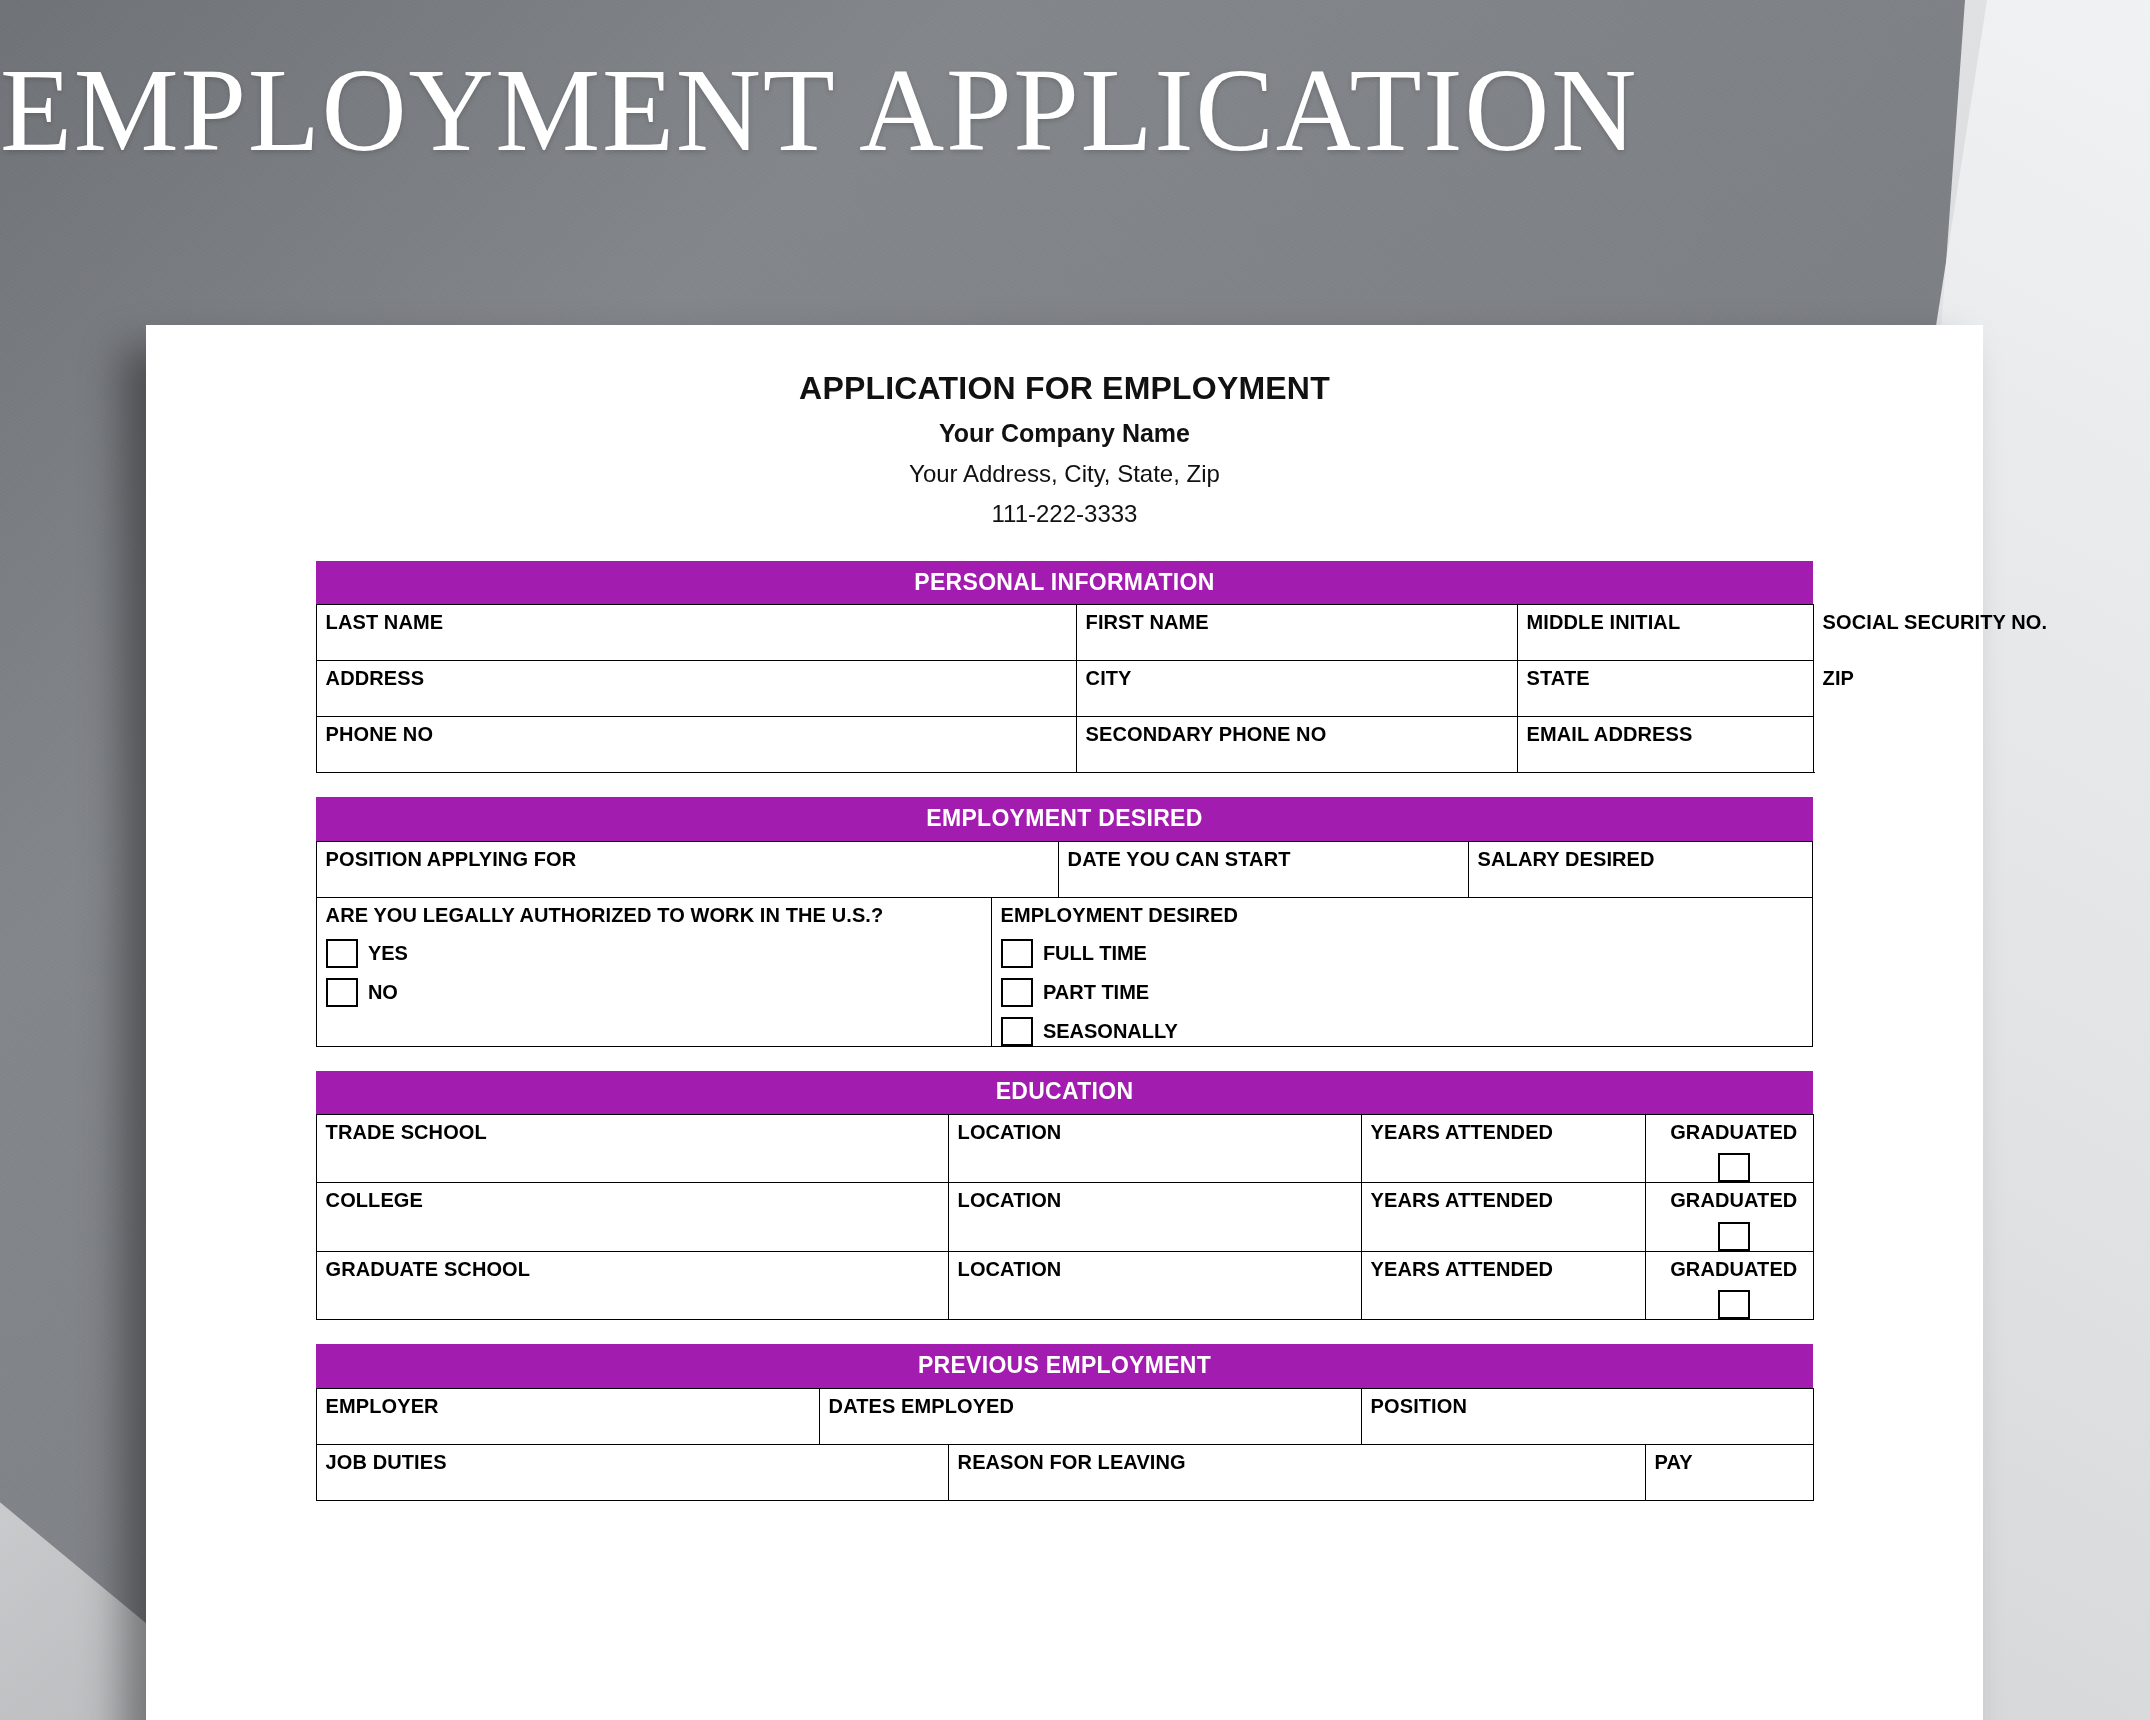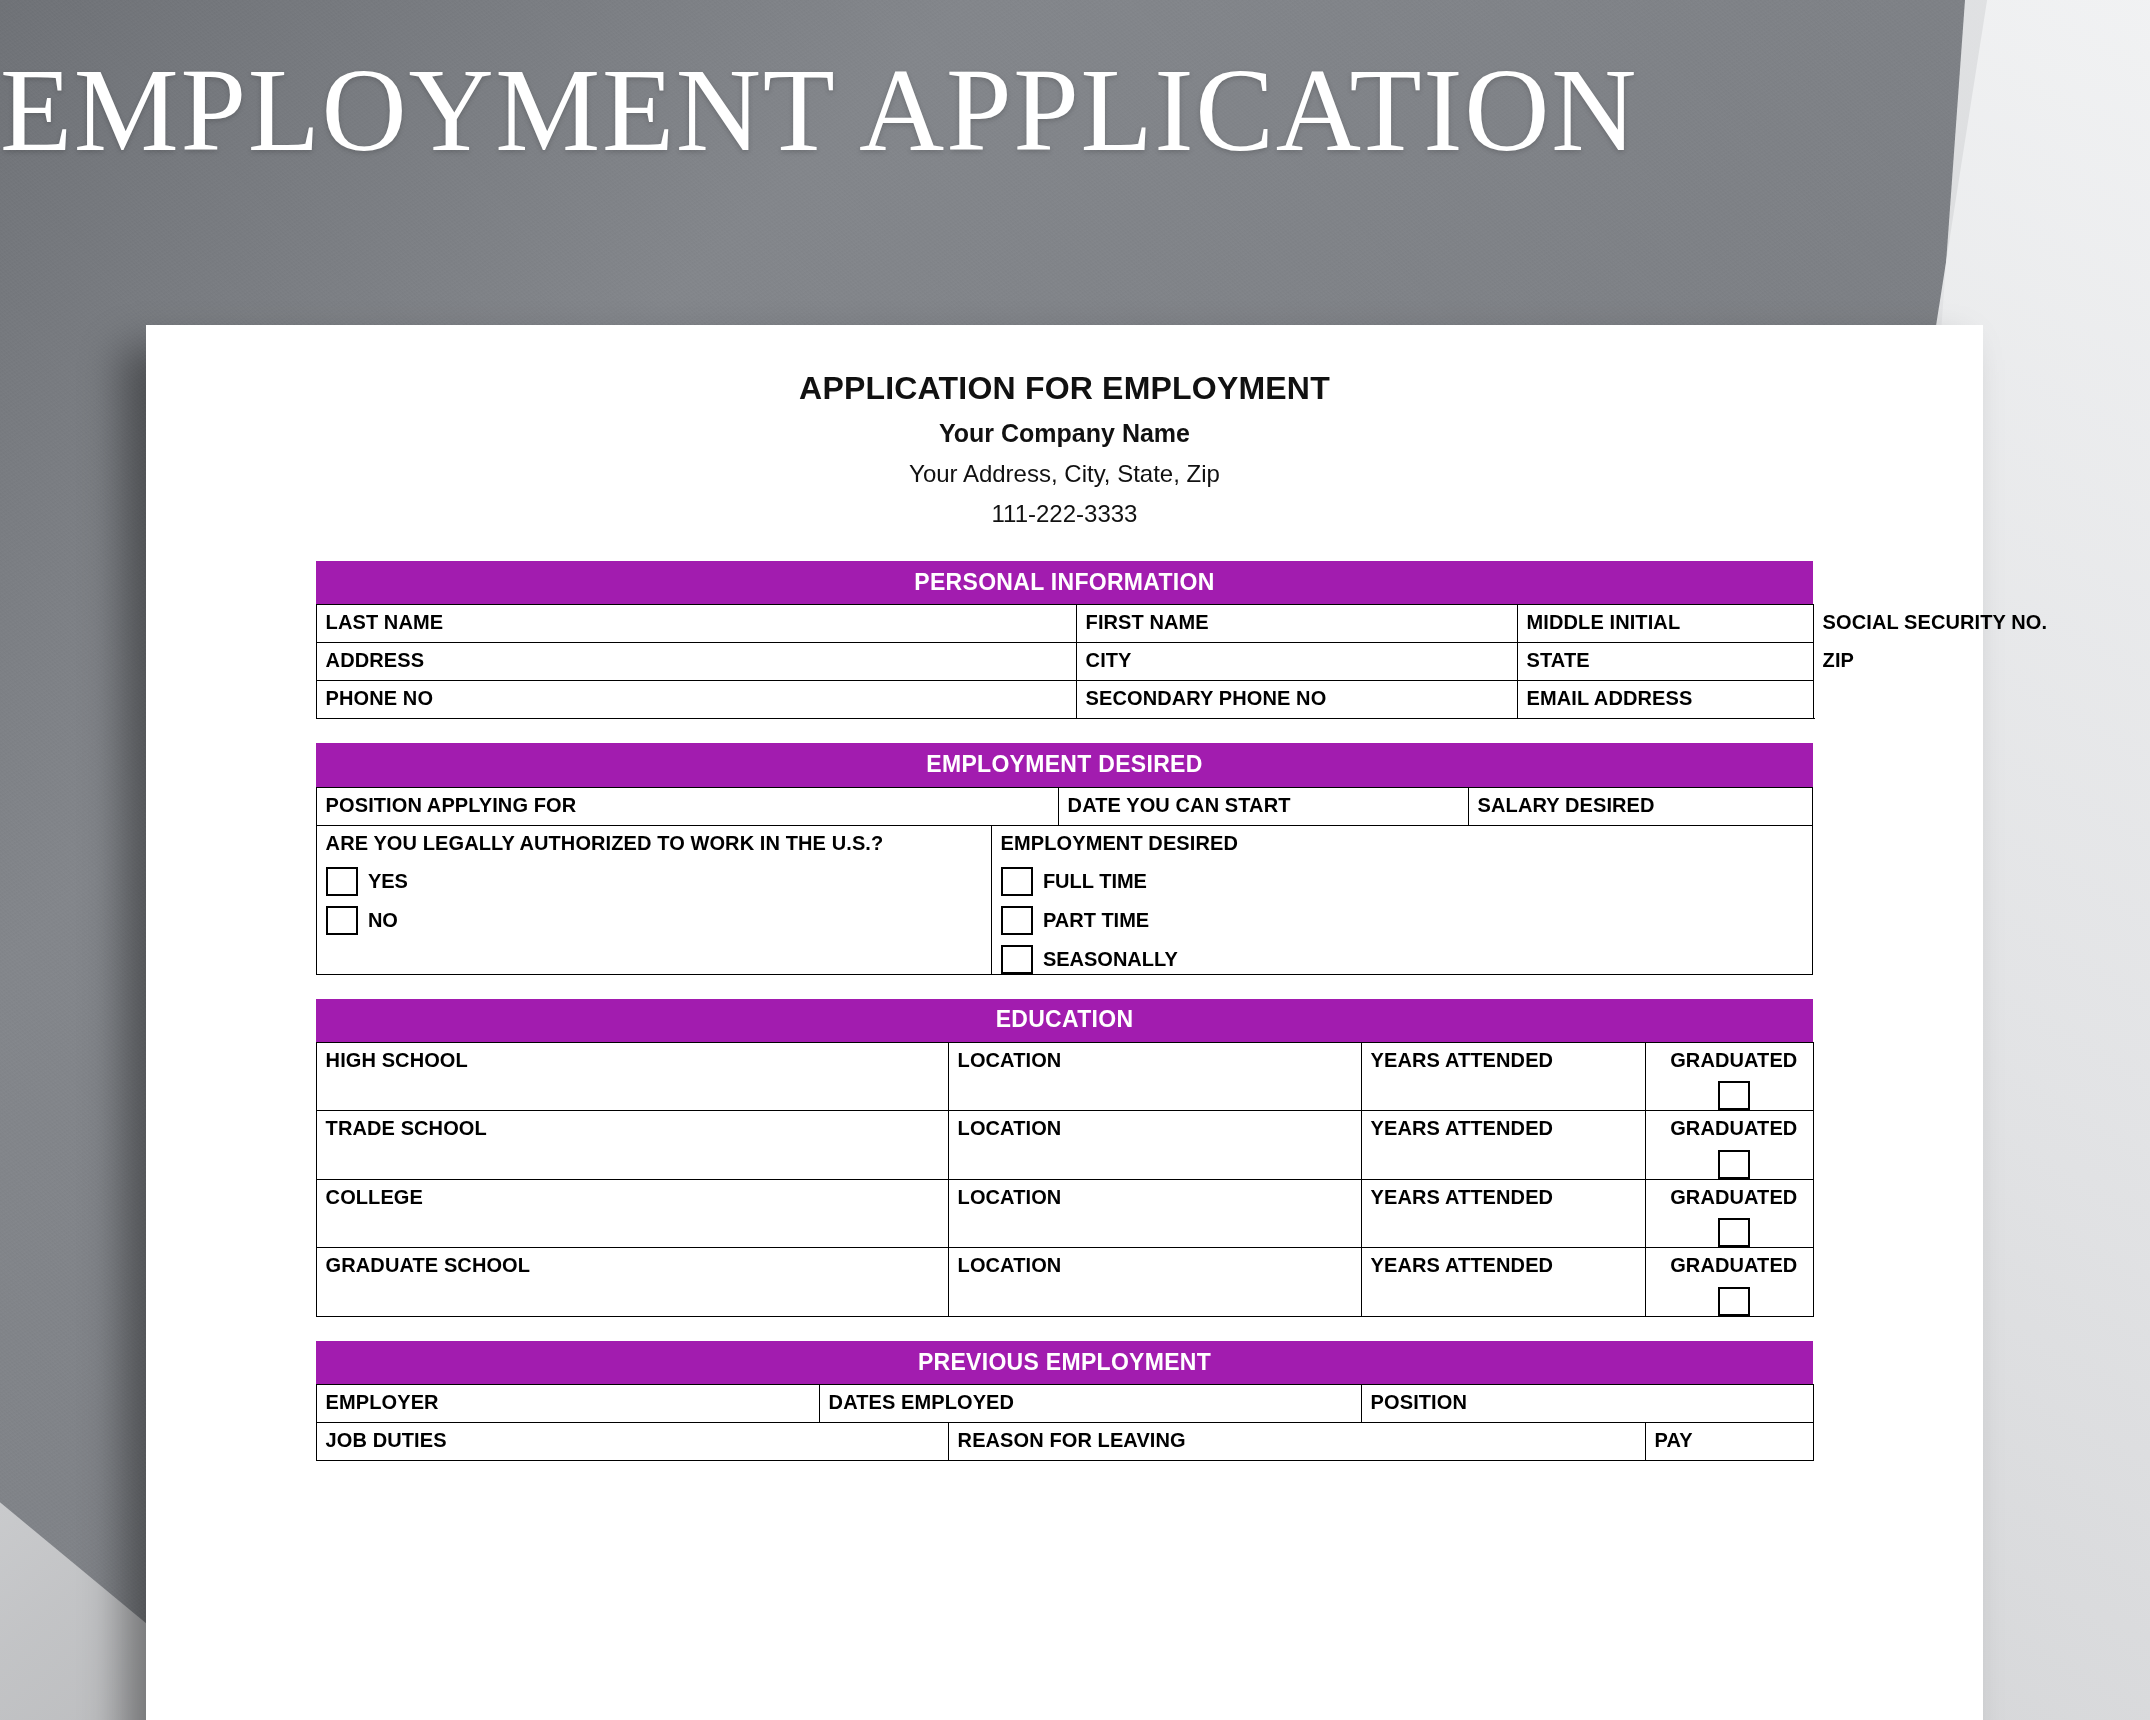--- a/index.html
+++ b/index.html
@@ -166,21 +166,21 @@
 
   table.grid {
     border-collapse: collapse;
     width: 100%;
     table-layout: fixed;
   }
   table.grid td {
     border: 1.7px solid #000;
     vertical-align: top;
     padding: 6px 0 0 8.6px;
-    height: 38px;
+    height: 56px;
     box-sizing: border-box;
   }
   .lbl {
     font-size: 20px;
     font-weight: bold;
     color: #000;
     letter-spacing: 0.1px;
     white-space: nowrap;
   }
 
@@ -326,29 +326,20 @@
   <div class="section sec-space">
     <div class="sec-header">EDUCATION</div>
     <table class="grid">
       <colgroup>
         <col style="width:632px">
         <col style="width:413px">
         <col style="width:284px">
         <col style="width:168px">
       </colgroup>
       <tbody>
-          <tr>
-        <td class="cell-mid"><span class="lbl">HIGH SCHOOL</span></td>
-        <td class="cell-mid"><span class="lbl">LOCATION</span></td>
-        <td class="cell-mid"><span class="lbl">YEARS ATTENDED</span></td>
-        <td class="cell-mid grad-cell">
-          <span class="lbl">GRADUATED</span>
-          <div><span class="cb"></span></div>
-        </td>
-      </tr>
       <tr>
         <td class="cell-mid"><span class="lbl">TRADE SCHOOL</span></td>
         <td class="cell-mid"><span class="lbl">LOCATION</span></td>
         <td class="cell-mid"><span class="lbl">YEARS ATTENDED</span></td>
         <td class="cell-mid grad-cell">
           <span class="lbl">GRADUATED</span>
           <div><span class="cb"></span></div>
         </td>
       </tr>
       <tr>

